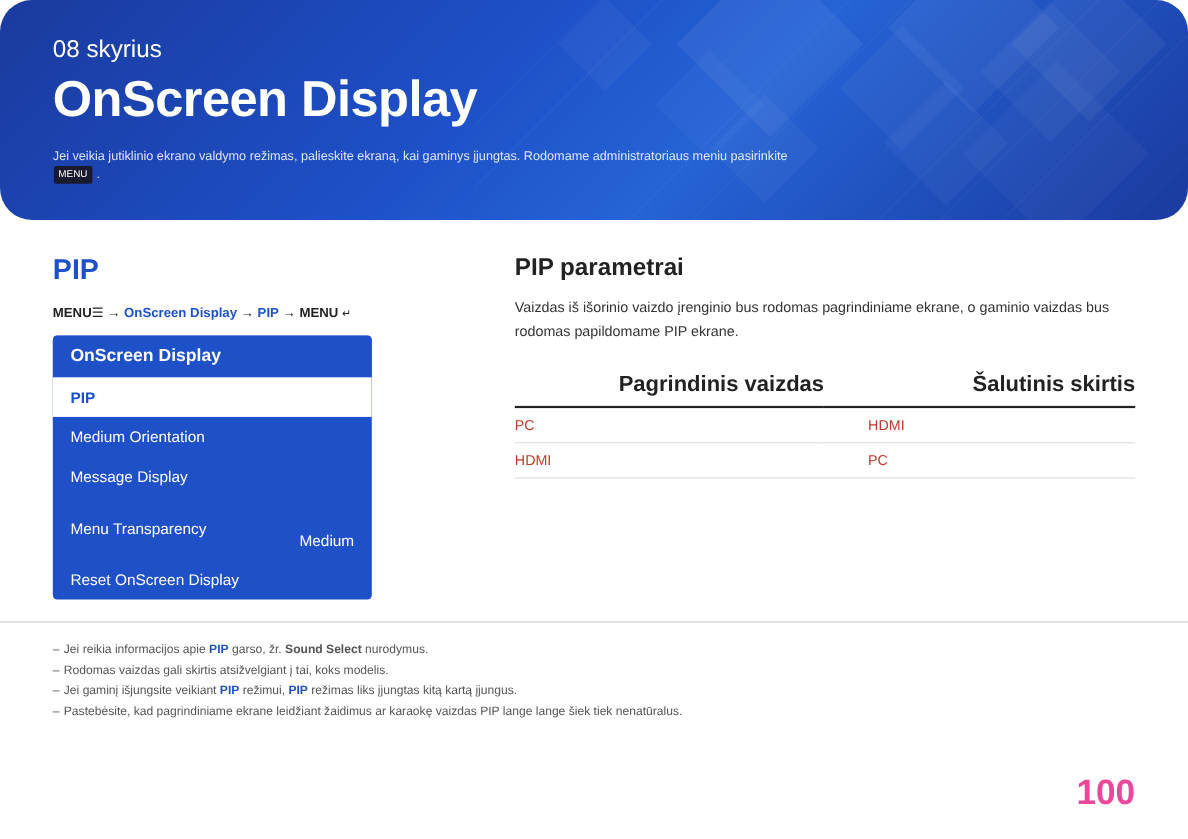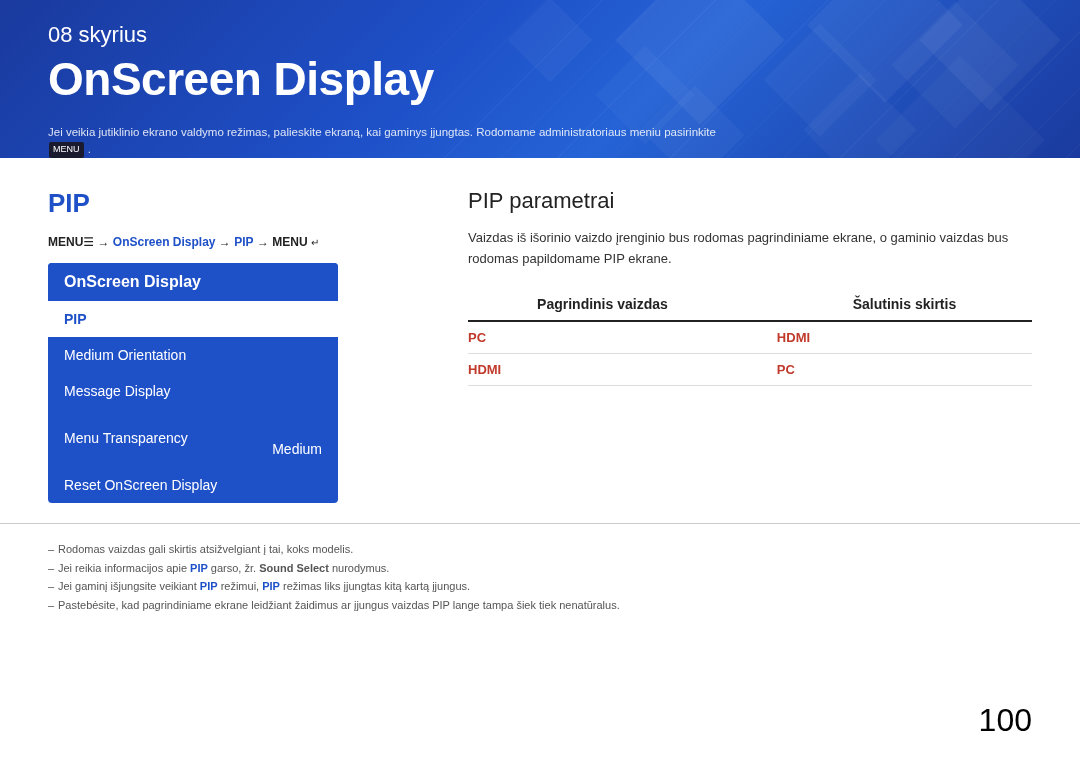--- a/index.html
+++ b/index.html
@@ -9,24 +9,25 @@
       width: 1080px;
       min-height: 763px;
       position: relative;
       overflow: hidden;
     }
 
     
     .header-banner {
       background: linear-gradient(135deg, #1a3a9e 0%, #1e50c8 40%, #2563d6 60%, #1a3a9e 100%);
       width: 100%;
-      height: 158px;
+      height: 200px;
       position: relative;
       overflow: hidden;
-      padding: 22px 48px 30px 48px;
+      padding: 32px 48px 30px 48px;
+      border-radius: 29px;
     }
     .header-banner::before {
       content: '';
       position: absolute;
       right: 0; top: 0;
       width: 60%;
       height: 100%;
       background: repeating-linear-gradient(
         135deg,
         rgba(255,255,255,0.03) 0px,
@@ -159,21 +160,21 @@
     }
 
     
     .right-col {
       flex: 1;
       padding-left: 60px;
     }
 
     .pip-title {
       font-size: 22px;
-      font-weight: 400;
+      font-weight: 700;
       color: #222;
       margin-bottom: 14px;
     }
 
     .pip-desc {
       font-size: 13px;
       color: #333;
       line-height: 1.6;
       margin-bottom: 20px;
       max-width: 580px;
@@ -182,37 +183,37 @@
     
     .pip-table {
       width: 100%;
       border-collapse: collapse;
       max-width: 580px;
     }
     .pip-table thead tr {
       border-bottom: 2px solid #222;
     }
     .pip-table th {
-      text-align: center;
-      font-size: 14px;
+      text-align: right;
+      font-size: 20px;
       font-weight: 700;
       color: #222;
       padding: 6px 0 8px 0;
     }
     .pip-table th:last-child {
       padding-left: 40px;
     }
     .pip-table tbody tr {
       border-bottom: 1px solid #ddd;
     }
     .pip-table td {
       padding: 8px 0;
       font-size: 13px;
       color: #c0392b;
-      font-weight: 700;
+      font-weight: 400;
     }
     .pip-table td:last-child {
       padding-left: 40px;
     }
 
     
     .footer-notes {
       padding: 16px 48px 20px 48px;
       border-top: 1px solid #ccc;
       margin: 0 0 0 0;
@@ -236,22 +237,22 @@
     .footer-note .highlight-bold {
       font-weight: 700;
     }
 
     
     .page-number {
       position: absolute;
       bottom: 24px;
       right: 48px;
       font-size: 32px;
-      font-weight: 400;
-      color: #000000;
+      font-weight: 700;
+      color: #ec4899;
     }
   </style>
 </head>
 <body>
 
 <div class="header-banner">
   <div class="diamond diamond-1"></div>
   <div class="diamond diamond-2"></div>
   <div class="diamond diamond-3"></div>
   <div class="diamond diamond-4"></div>
@@ -329,23 +330,23 @@
           <td>HDMI</td>
           <td>PC</td>
         </tr>
       </tbody>
     </table>
   </div>
 
 </div>
 
 <div class="footer-notes">
+  <div class="footer-note">
+    Jei reikia informacijos apie <span class="highlight-blue">PIP</span> garso, žr. <span class="highlight-bold">Sound Select</span> nurodymus.
+  </div>
   <div class="footer-note">Rodomas vaizdas gali skirtis atsižvelgiant į tai, koks modelis.</div>
   <div class="footer-note">
-    Jei reikia informacijos apie <span class="highlight-blue">PIP</span> garso, žr. <span class="highlight-bold">Sound Select</span> nurodymus.
-  </div>
-  <div class="footer-note">
     Jei gaminį išjungsite veikiant <span class="highlight-blue">PIP</span> režimui, <span class="highlight-blue">PIP</span> režimas liks įjungtas kitą kartą įjungus.
   </div>
-  <div class="footer-note">Pastebėsite, kad pagrindiniame ekrane leidžiant žaidimus ar įjungus vaizdas PIP lange tampa šiek tiek nenatūralus.</div>
+  <div class="footer-note">Pastebėsite, kad pagrindiniame ekrane leidžiant žaidimus ar karaokę vaizdas PIP lange lange šiek tiek nenatūralus.</div>
 </div>
 
 <div class="page-number">100</div>
 
 </body></html>

